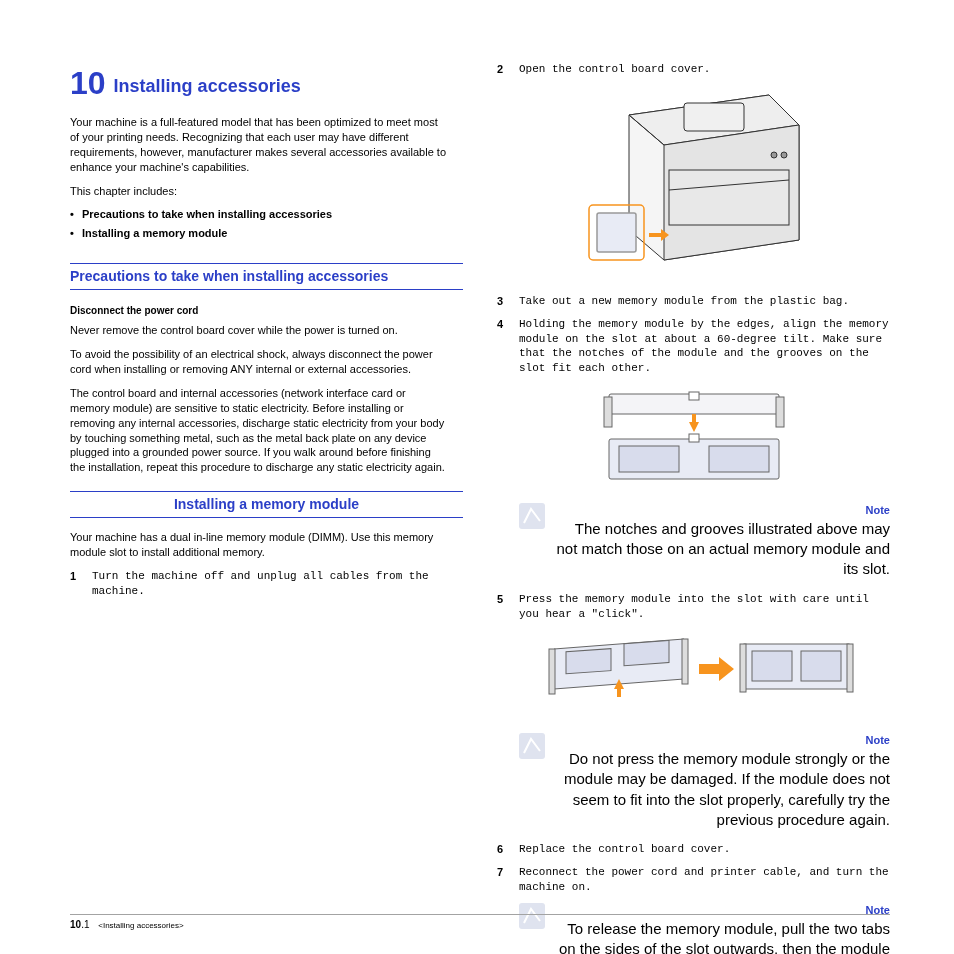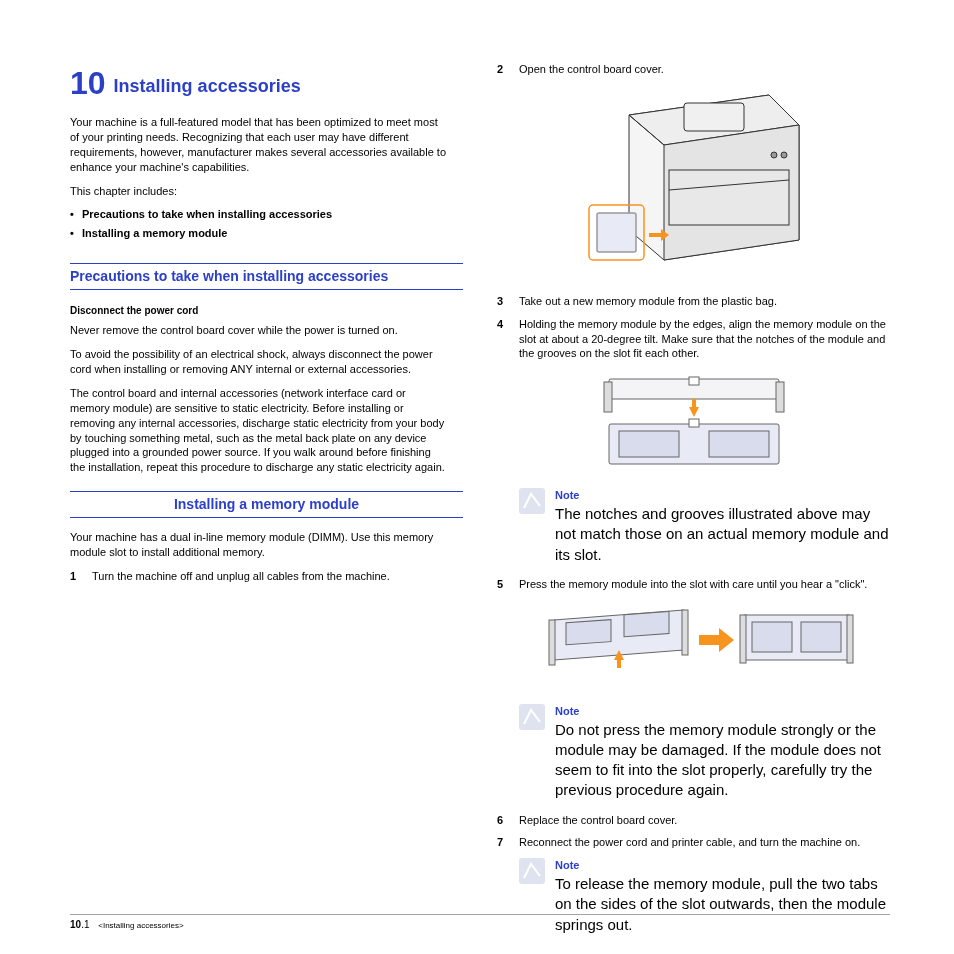--- a/index.html
+++ b/index.html
@@ -82,34 +82,36 @@
     display: flex;
     margin-bottom: 8px;
   }
   .numitem .num {
     font-weight: bold;
     width: 22px;
     flex: none;
   }
   .numitem .txt {
     flex: 1;
+    font-family: Liberation Mono, monospace;
   }
   .figure {
     margin: 8px 0 14px 0;
     display: flex;
     justify-content: center;
   }
   .figure svg {
     display: block;
   }
   .note-block {
     display: flex;
     gap: 10px;
     margin: 6px 0 12px 0;
     padding-left: 22px;
+    text-align: right;
   }
   .note-icon {
     width: 26px;
     height: 26px;
     flex: none;
   }
   .note-icon svg { display:block; }
   .note-body .note-title {
     color: #2b3fc7;
     font-weight: bold;
@@ -200,21 +202,21 @@
         </svg>
       </div>
 
       <div class="numlist">
         <div class="numitem">
           <div class="num">3</div>
           <div class="txt">Take out a new memory module from the plastic bag.</div>
         </div>
         <div class="numitem">
           <div class="num">4</div>
-          <div class="txt">Holding the memory module by the edges, align the memory module on the slot at about a 20-degree tilt. Make sure that the notches of the module and the grooves on the slot fit each other.</div>
+          <div class="txt">Holding the memory module by the edges, align the memory module on the slot at about a 60-degree tilt. Make sure that the notches of the module and the grooves on the slot fit each other.</div>
         </div>
       </div>
 
       <div class="figure">
         <svg width="210" height="105" viewBox="0 0 210 105">
           <g stroke="#666" fill="#f4f4f7" stroke-width="1">
             <rect x="20" y="10" width="170" height="20" rx="2"></rect>
             <rect x="15" y="13" width="8" height="30" fill="#ddd"></rect>
             <rect x="187" y="13" width="8" height="30" fill="#ddd"></rect>
             <rect x="100" y="8" width="10" height="8" fill="#fff"></rect>

